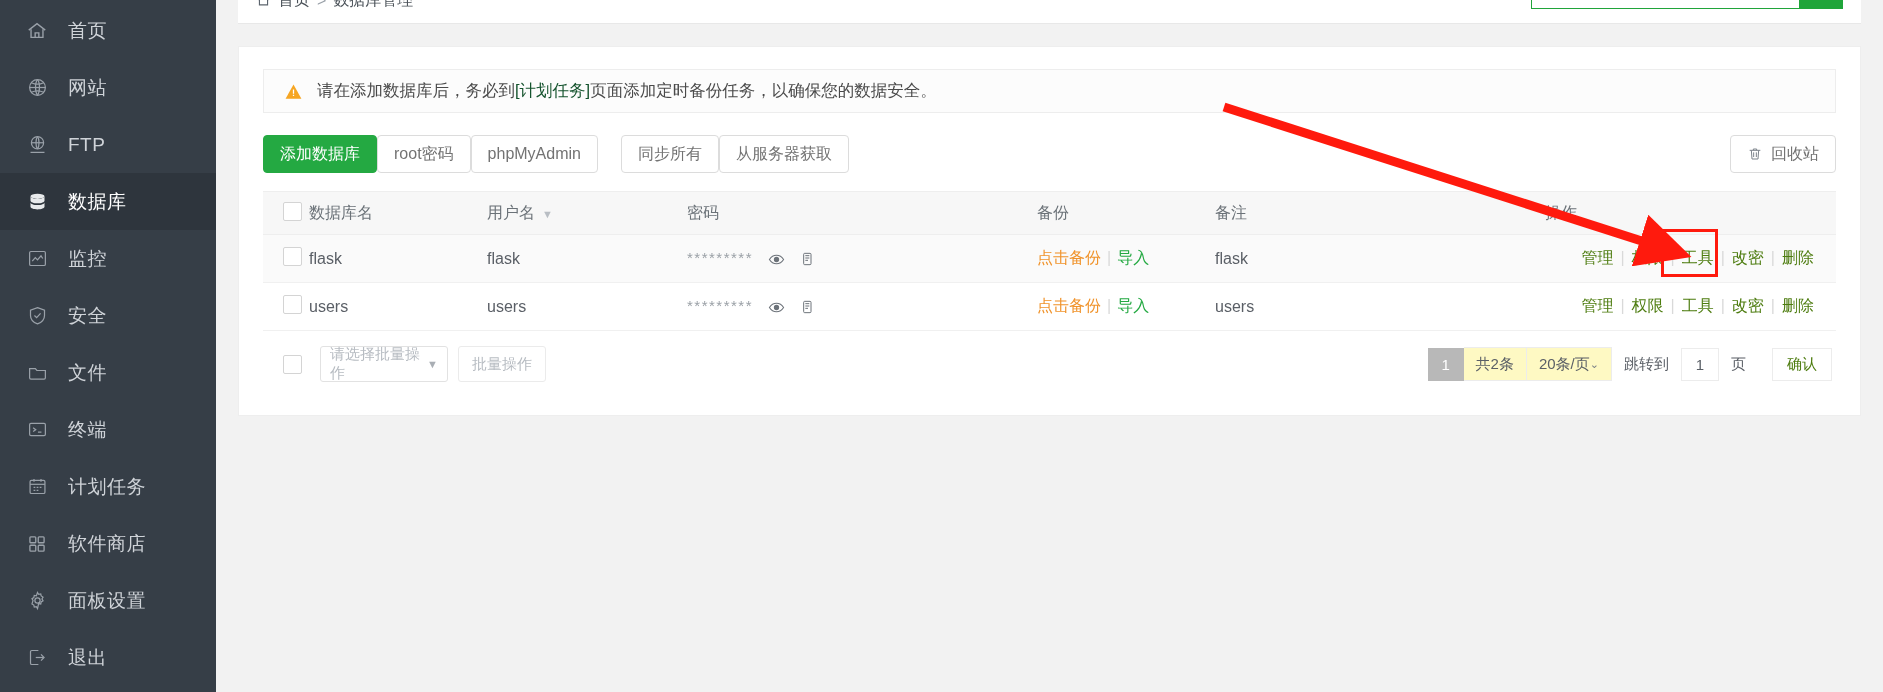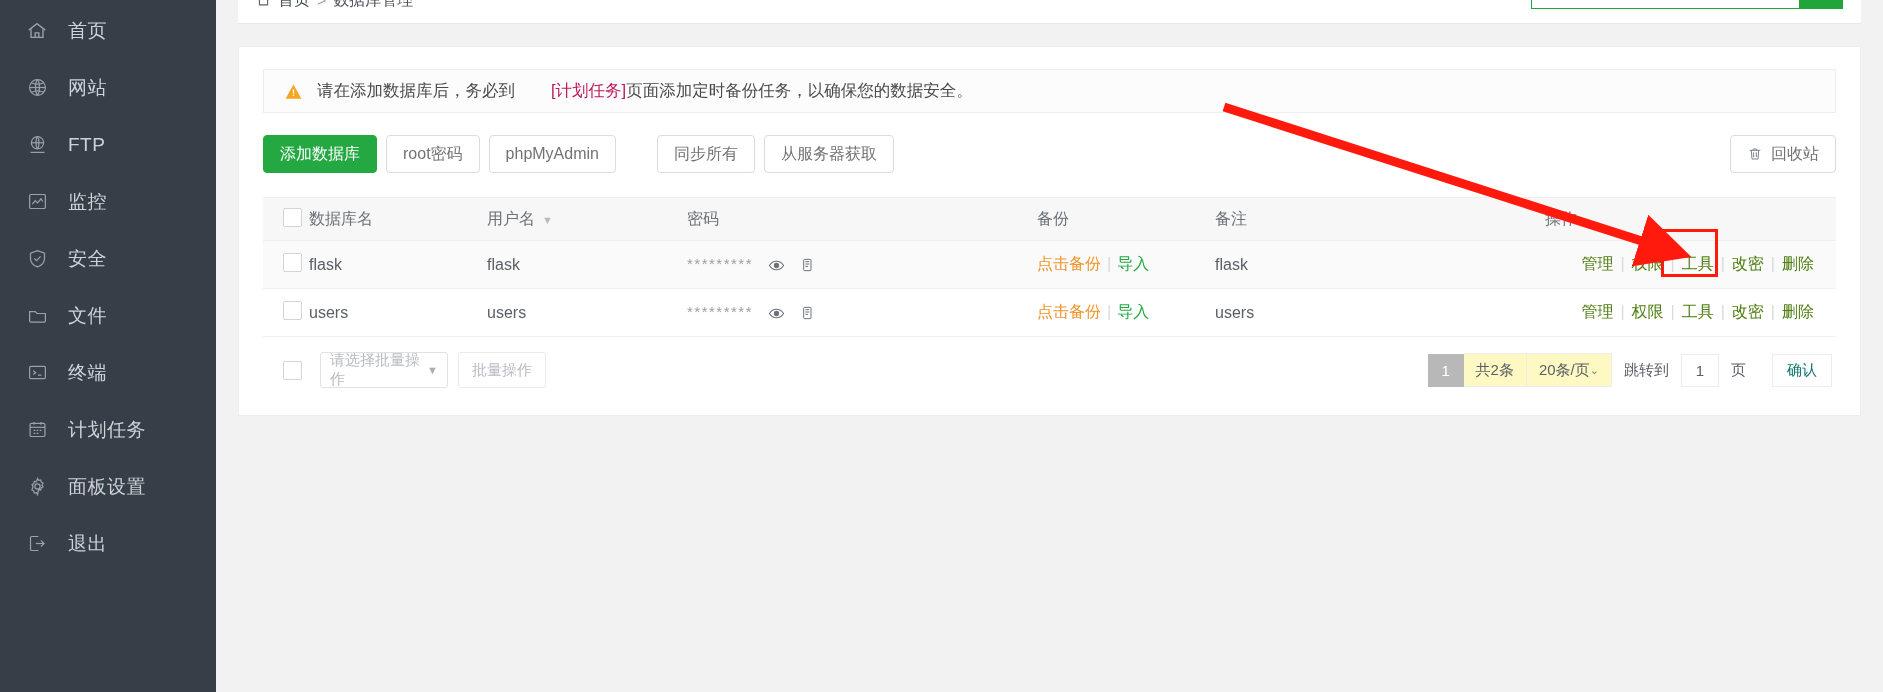--- a/index.html
+++ b/index.html
@@ -90,44 +90,43 @@
   .warn {
     border: 1px solid #ededed;
     background: #fcfcfc;
     height: 44px;
     display: flex; align-items: center;
     padding: 0 20px;
     font-size: 16.5px;
     color: #4a4a4a;
   }
   .warn .wico { color: #f6a623; font-size: 18px; margin-right: 14px; display:inline-flex; }
-  .warn a { color: #be185d; text-decoration: none; cursor: pointer; padding-left: 36px; }
+  .warn a { color: #14532d; text-decoration: none; cursor: pointer; }
 
   
   .toolbar {
     display: flex; align-items: center;
     margin-top: 22px;
-    gap: 9px;
     position: relative;
   }
   .btn {
     height: 38px; padding: 0 16px;
     border: 1px solid #dcdcdc; background: #fff;
     border-radius: 4px; font-size: 16px; color: #737373;
     display: inline-flex; align-items: center; justify-content:center;
     cursor: pointer; white-space: nowrap;
     font-family: "Liberation Sans", sans-serif;
   }
   .btn.primary { background: #24a942; border-color: #24a942; color: #fff; }
   .gap-lg { width: 23px; }
   .spacer { flex: 1; }
   .btn .trash-ic { margin-right: 8px; display:inline-flex; color:#7c838b; }
 
   
-  table.db { width: 100%; border-collapse: collapse; margin-top: 24px; table-layout: fixed; }
+  table.db { width: 100%; border-collapse: collapse; margin-top: 18px; table-layout: fixed; }
   table.db th {
     background: #f7f7f7;
     height: 43px;
     font-weight: normal;
     font-size: 16px; color: #6b7278;
     text-align: left;
     border-top: 1px solid #eeeeee;
     border-bottom: 1px solid #eeeeee;
     padding: 0;
   }
@@ -196,21 +195,21 @@
   .pg-box .caret { color:#7a7f86; font-size: 11px; }
   .pg-text { font-size: 15px; color:#5a5f66; margin: 0 12px; }
   .pg-input {
     width: 38px; height: 33px; border: 1px solid #ececec; background: #fff;
     text-align: center; font-size: 15px; color:#5a5f66;
     font-family: "Liberation Sans", sans-serif; outline:none;
   }
   .pg-ok {
     height: 33px; padding: 0 14px; margin-left: 14px;
     border: 1px solid #ececec; background:#fff;
-    font-size: 15px; color:#0f766e; display:inline-flex; align-items:center; cursor:pointer;
+    font-size: 15px; color:#4d7c0f; display:inline-flex; align-items:center; cursor:pointer;
   }
 
   
   .anno { position: absolute; left: 0; top: 0; width: 1883px; height: 692px; pointer-events: none; z-index: 40; }
   .hl-box {
     position: absolute;
     left: 1661px; top: 229px; width: 57px; height: 48px;
     border: 3px solid #ff1a0d; background: transparent;
     z-index: 41;
   }
@@ -253,20 +252,30 @@
             <circle cx="12" cy="10" r="7"></circle>
             <path d="M5 10h14"></path>
             <path d="M12 3c2.3 2.6 2.3 11.4 0 14"></path>
             <path d="M12 3c-2.3 2.6-2.3 11.4 0 14"></path>
             <path d="M4 21h16"></path>
           </svg>
       </span>
       <span class="nav-label">FTP</span>
     </div>
 
+    <div class="nav-item active">
+      <span class="nav-ico">
+        <svg width="21" height="21" viewBox="0 0 24 24" fill="currentColor">
+            <ellipse cx="12" cy="6" rx="8" ry="3"></ellipse>
+            <path d="M4 6v5c0 1.7 3.6 3 8 3s8-1.3 8-3V6c0 1.7-3.6 3-8 3S4 7.7 4 6z"></path>
+            <path d="M4 13v5c0 1.7 3.6 3 8 3s8-1.3 8-3v-5c0 1.7-3.6 3-8 3s-8-1.3-8-3z"></path>
+          </svg>
+      </span>
+      <span class="nav-label">数据库</span>
+    </div>
 
     <div class="nav-item">
       <span class="nav-ico">
         <svg width="21" height="21" viewBox="0 0 24 24" fill="none" stroke="currentColor" stroke-width="1.4">
             <rect x="3" y="4" width="18" height="16" rx="1.5"></rect>
             <path d="M6 15l3.5-4 2.5 2.5L16 9l2 3"></path>
           </svg>
       </span>
       <span class="nav-label">监控</span>
     </div>
@@ -306,20 +315,31 @@
         <svg width="21" height="21" viewBox="0 0 24 24" fill="none" stroke="currentColor" stroke-width="1.4">
             <rect x="3.5" y="5" width="17" height="15" rx="1.5"></rect>
             <path d="M3.5 9.5h17"></path>
             <path d="M8 3.5v3M16 3.5v3"></path>
             <path d="M7.5 13h2M11 13h2M14.5 13h2M7.5 16.5h2M11 16.5h2"></path>
           </svg>
       </span>
       <span class="nav-label">计划任务</span>
     </div>
 
+    <div class="nav-item">
+      <span class="nav-ico">
+        <svg width="20" height="20" viewBox="0 0 24 24" fill="none" stroke="currentColor" stroke-width="1.6">
+            <rect x="3.5" y="3.5" width="7" height="7" rx="1"></rect>
+            <rect x="13.5" y="3.5" width="7" height="7" rx="1"></rect>
+            <rect x="3.5" y="13.5" width="7" height="7" rx="1"></rect>
+            <rect x="13.5" y="13.5" width="7" height="7" rx="1"></rect>
+          </svg>
+      </span>
+      <span class="nav-label">软件商店</span>
+    </div>
 
     <div class="nav-item">
       <span class="nav-ico">
         <svg width="21" height="21" viewBox="0 0 24 24" fill="none" stroke="currentColor" stroke-width="1.4">
             <circle cx="12" cy="12" r="3"></circle>
             <path d="M12 2.8l1.3 2.1 2.4-.5.5 2.4 2.1 1.3-1.2 2.1 1.2 2.1-2.1 1.3-.5 2.4-2.4-.5L12 21.2l-1.3-2.1-2.4.5-.5-2.4-2.1-1.3L6.9 12 5.7 9.9l2.1-1.3.5-2.4 2.4.5L12 2.8z"></path>
           </svg>
       </span>
       <span class="nav-label">面板设置</span>
     </div>

